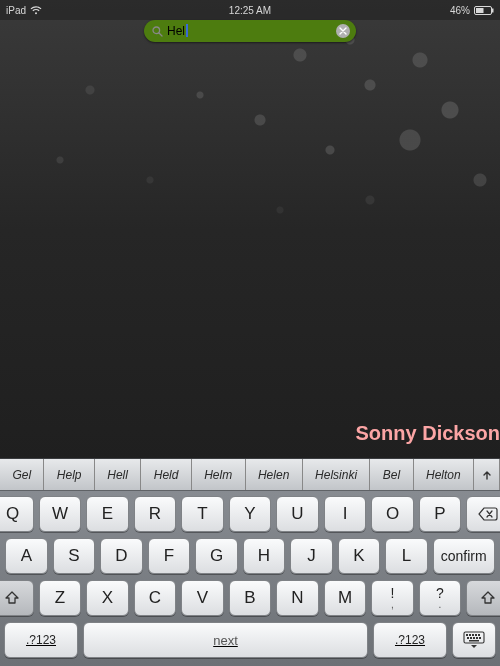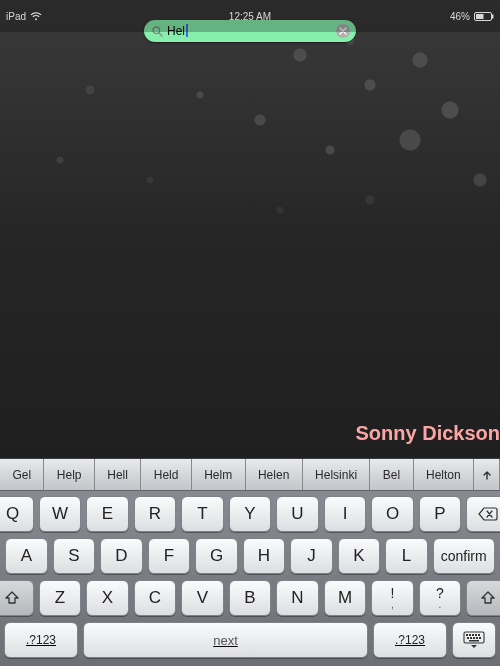--- a/index.html
+++ b/index.html
@@ -1,21 +1,21 @@
 <!DOCTYPE html>
 <html><head>
 <meta charset="utf-8">
 <style>
   * { margin: 0; padding: 0; box-sizing: border-box; -webkit-font-smoothing: antialiased; user-select: none; }
   html, body { width: 500px; height: 666px; overflow: hidden; font-family: "Helvetica Neue", Helvetica, Arial, sans-serif; }
   body { background: #2b2b2b; position: relative; }
 
   
   .status-bar {
-    position: absolute; top: 0; left: 0; right: 0; height: 32px;
+    position: absolute; top: 0; left: 0; right: 0; height: 20px;
     display: flex; align-items: center; justify-content: space-between;
     padding: 0 6px;
     color: #d8d8d8; font-size: 10px; font-weight: 500;
     background: rgba(0,0,0,0.25);
     z-index: 50;
   }
   .status-left, .status-right { display: flex; align-items: center; gap: 4px; }
   .status-center { position: absolute; left: 0; right: 0; text-align: center; pointer-events: none; font-weight: normal;}
   .wifi-icon svg, .battery-icon svg { display: block; }
   .battery-icon { display: flex; align-items: center; gap: 2px;}
@@ -40,21 +40,21 @@
       radial-gradient(circle at 150px 180px, rgba(60,60,60,0.7) 0 3px, transparent 4px),
       radial-gradient(circle at 370px 200px, rgba(60,60,60,0.7) 0 4px, transparent 5px),
       radial-gradient(circle at 280px 210px, rgba(55,55,55,0.7) 0 3px, transparent 4px),
       linear-gradient(180deg, #3a3a3a 0%, #262626 50%, #1f1f1f 100%);
   }
 
   
   .search-wrap {
     position: absolute; top: 20px; left: 50%; transform: translateX(-50%);
     width: 212px; height: 22px;
-    background: #86efac;
+    background: #4d7c0f;
     border-radius: 11px;
     display: flex; align-items: center;
     padding: 0 6px 0 8px;
     box-shadow: 0 1px 2px rgba(0,0,0,0.5);
     z-index: 40;
   }
   .search-icon { color: #888; display:flex; }
   .search-text { flex: 1; padding: 0 4px; font-size: 12px; color: #000; position: relative;}
   .search-text .caret { display:inline-block; width:1.5px; height:13px; background:#3a6bd8; vertical-align:-2px; margin-left:1px;}
   .clear-btn {
@@ -75,20 +75,21 @@
     background: linear-gradient(#8c9096, #6c7075);
     border-top: 1px solid #3a3c3f;
   }
 
   
   .suggest-bar {
     display: flex;
     height: 32px;
     background: linear-gradient(#cfd2d6, #a8abb0);
     border-bottom: 1px solid #5f6266;
+    font-style: italic;
   }
   .suggest-bar .sugg {
     flex: 1 1 auto;
     display:flex; align-items:center; justify-content:center;
     font-size: 12px; color:#2a2a2a;
     border-right: 1px solid #888;
     background: linear-gradient(#e7e9eb, #c2c5c9);
     padding: 0 4px; white-space: nowrap;
   }
   .suggest-bar .sugg:last-child{ flex: 0 0 26px; }

